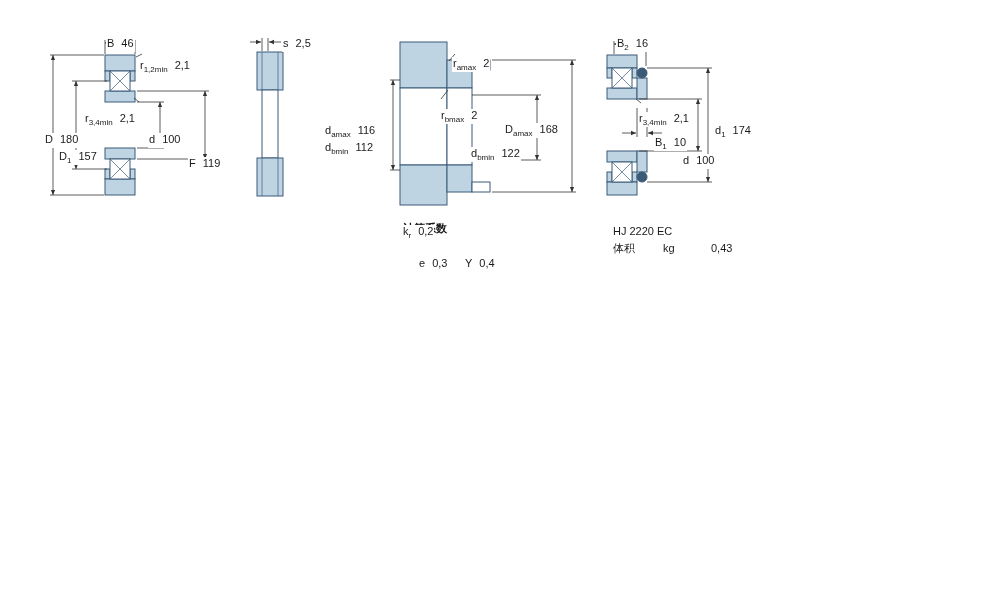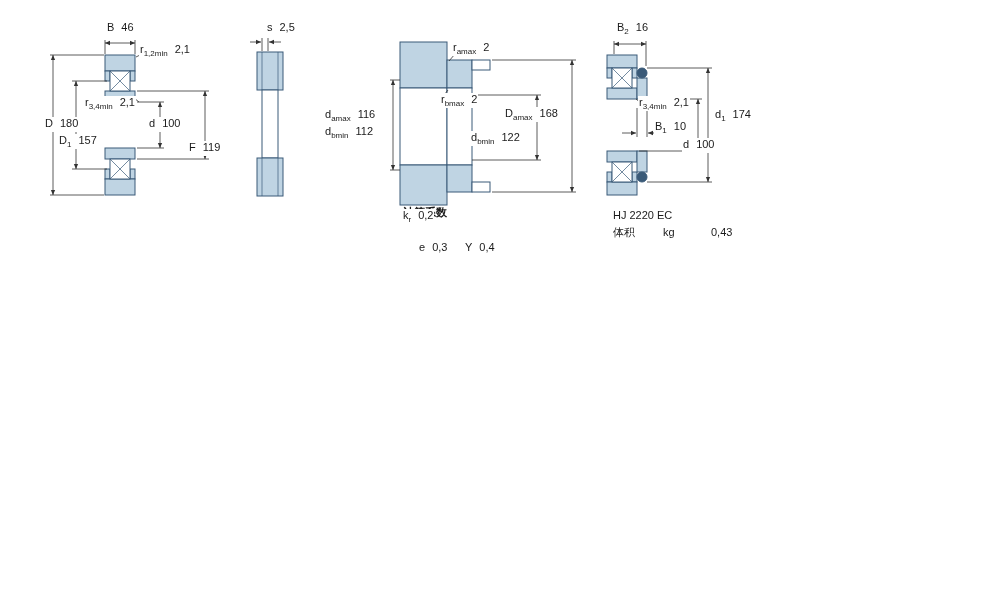--- a/index.html
+++ b/index.html
@@ -1,21 +1,21 @@
 <!DOCTYPE html>
 <html><head>
 <meta charset="utf-8">
 <style>
   * { margin:0; padding:0; box-sizing:border-box; }
   html,body { width:1000px; height:600px; background:#ffffff; }
   body { position:relative; font-family:"Liberation Sans", sans-serif; }
   .stage { position:absolute; left:0; top:0; width:1000px; height:600px; background:#fff; overflow:hidden; }
   svg.draw { position:absolute; left:0; top:0; }
   .lbl { position:absolute; font-size:11px; color:#1a1a1a; white-space:nowrap;
-         background:#ffffff; padding:0 1px; line-height:13px; }
+         background:#ffffff; padding:0 1px; line-height:13px;margin-top:16px; }
   .lbl sub { font-size:8px; line-height:1; }
   .lbl .val { margin-left:7px; }
   .lbl.bold { font-weight:bold; }
 </style>
 </head>
 <body>
 
 <div class="stage">
 
   <svg class="draw" width="1000" height="600" viewBox="0 0 1000 600">
@@ -156,21 +156,21 @@
   </svg>
 
   <span class="lbl" style="left:106px;top:21px"><span>B</span><sub></sub><span class="val">46</span></span>
   <span class="lbl" style="left:139px;top:43px"><span>r</span><sub>1,2min</sub><span class="val">2,1</span></span>
   <span class="lbl" style="left:84px;top:96px"><span>r</span><sub>3,4min</sub><span class="val">2,1</span></span>
   <span class="lbl" style="left:44px;top:117px"><span>D</span><sub></sub><span class="val">180</span></span>
   <span class="lbl" style="left:58px;top:134px"><span>D</span><sub>1</sub><span class="val">157</span></span>
   <span class="lbl" style="left:148px;top:117px"><span>d</span><sub></sub><span class="val">100</span></span>
   <span class="lbl" style="left:188px;top:141px"><span>F</span><sub></sub><span class="val">119</span></span>
 
-  <span class="lbl" style="left:266px;top:21px"><span>s</span><sub></sub><span class="val">2,5</span></span>
+  <span class="lbl" style="left:282px;top:21px"><span>s</span><sub></sub><span class="val">2,5</span></span>
 
   <span class="lbl" style="left:452px;top:41px"><span>r</span><sub>amax</sub><span class="val">2</span></span>
   <span class="lbl" style="left:440px;top:93px"><span>r</span><sub>bmax</sub><span class="val">2</span></span>
   <span class="lbl" style="left:324px;top:108px"><span>d</span><sub>amax</sub><span class="val">116</span></span>
   <span class="lbl" style="left:324px;top:125px"><span>d</span><sub>bmin</sub><span class="val">112</span></span>
   <span class="lbl" style="left:504px;top:107px"><span>D</span><sub>amax</sub><span class="val">168</span></span>
   <span class="lbl" style="left:470px;top:131px"><span>d</span><sub>bmin</sub><span class="val">122</span></span>
 
   <span class="lbl bold" style="left:402px;top:206px">计算系数</span>
   <span class="lbl" style="left:402px;top:209px"><span>k</span><sub>r</sub><span class="val">0,2</span></span>

